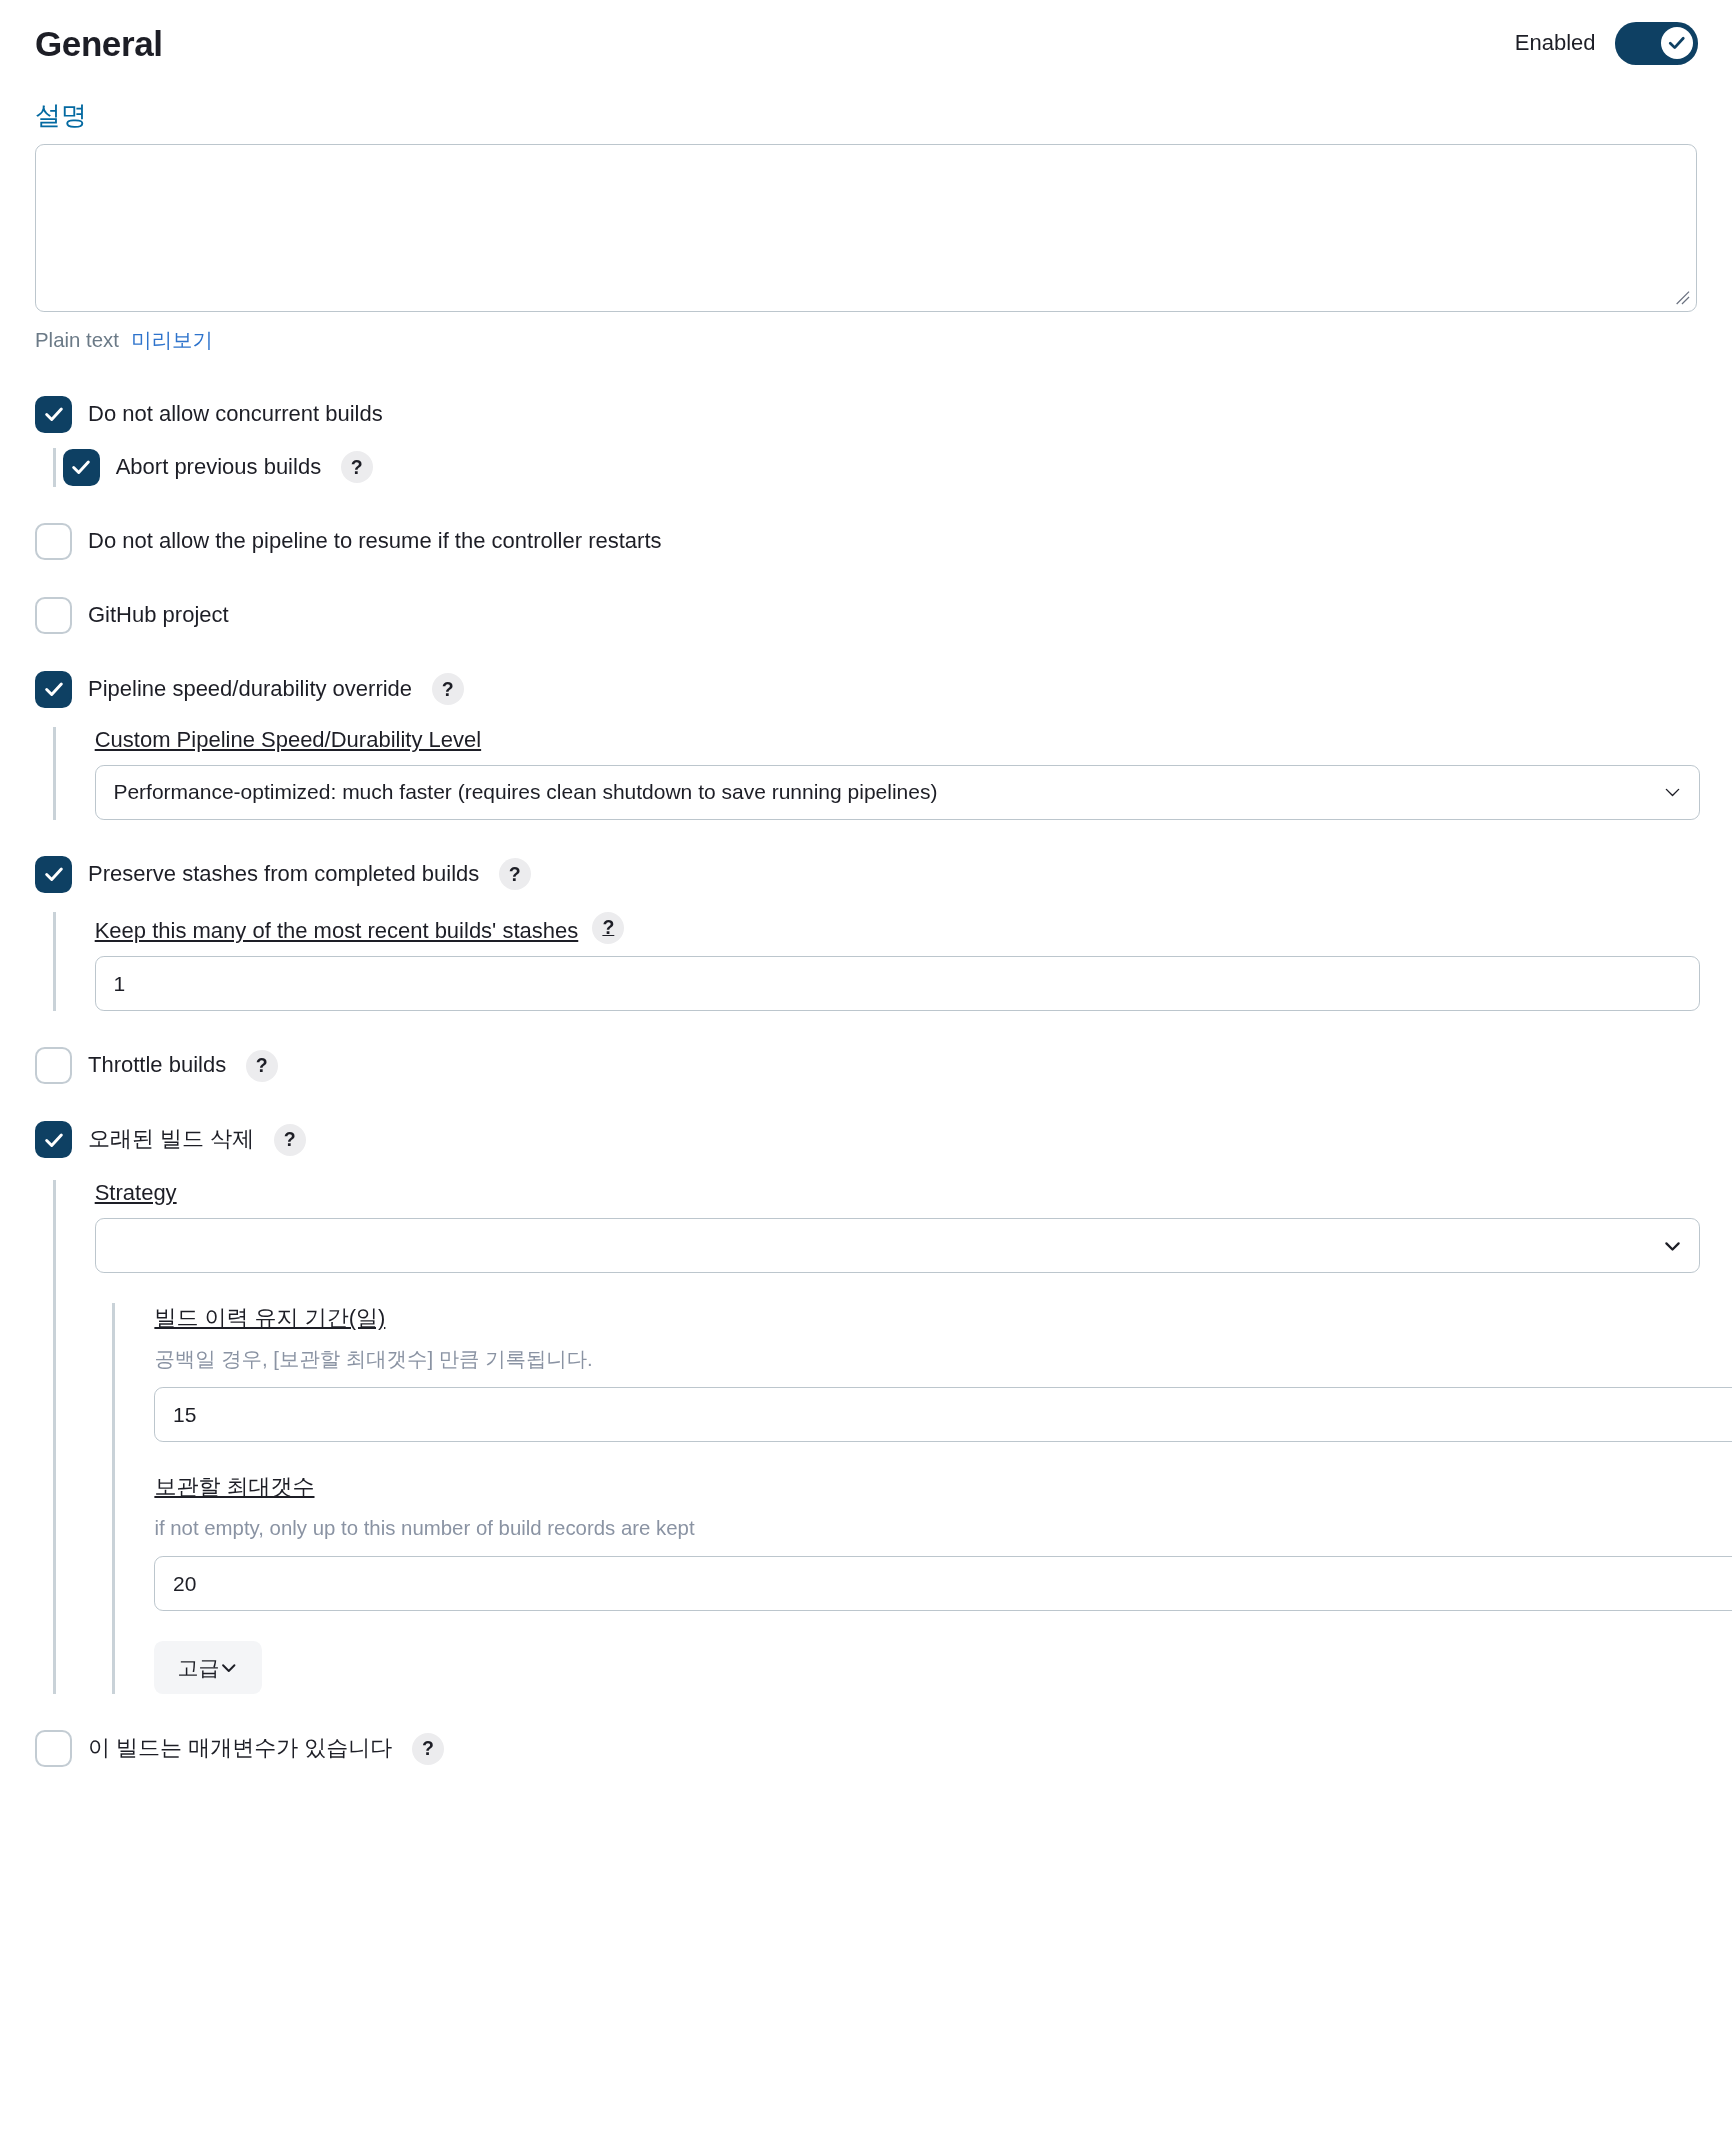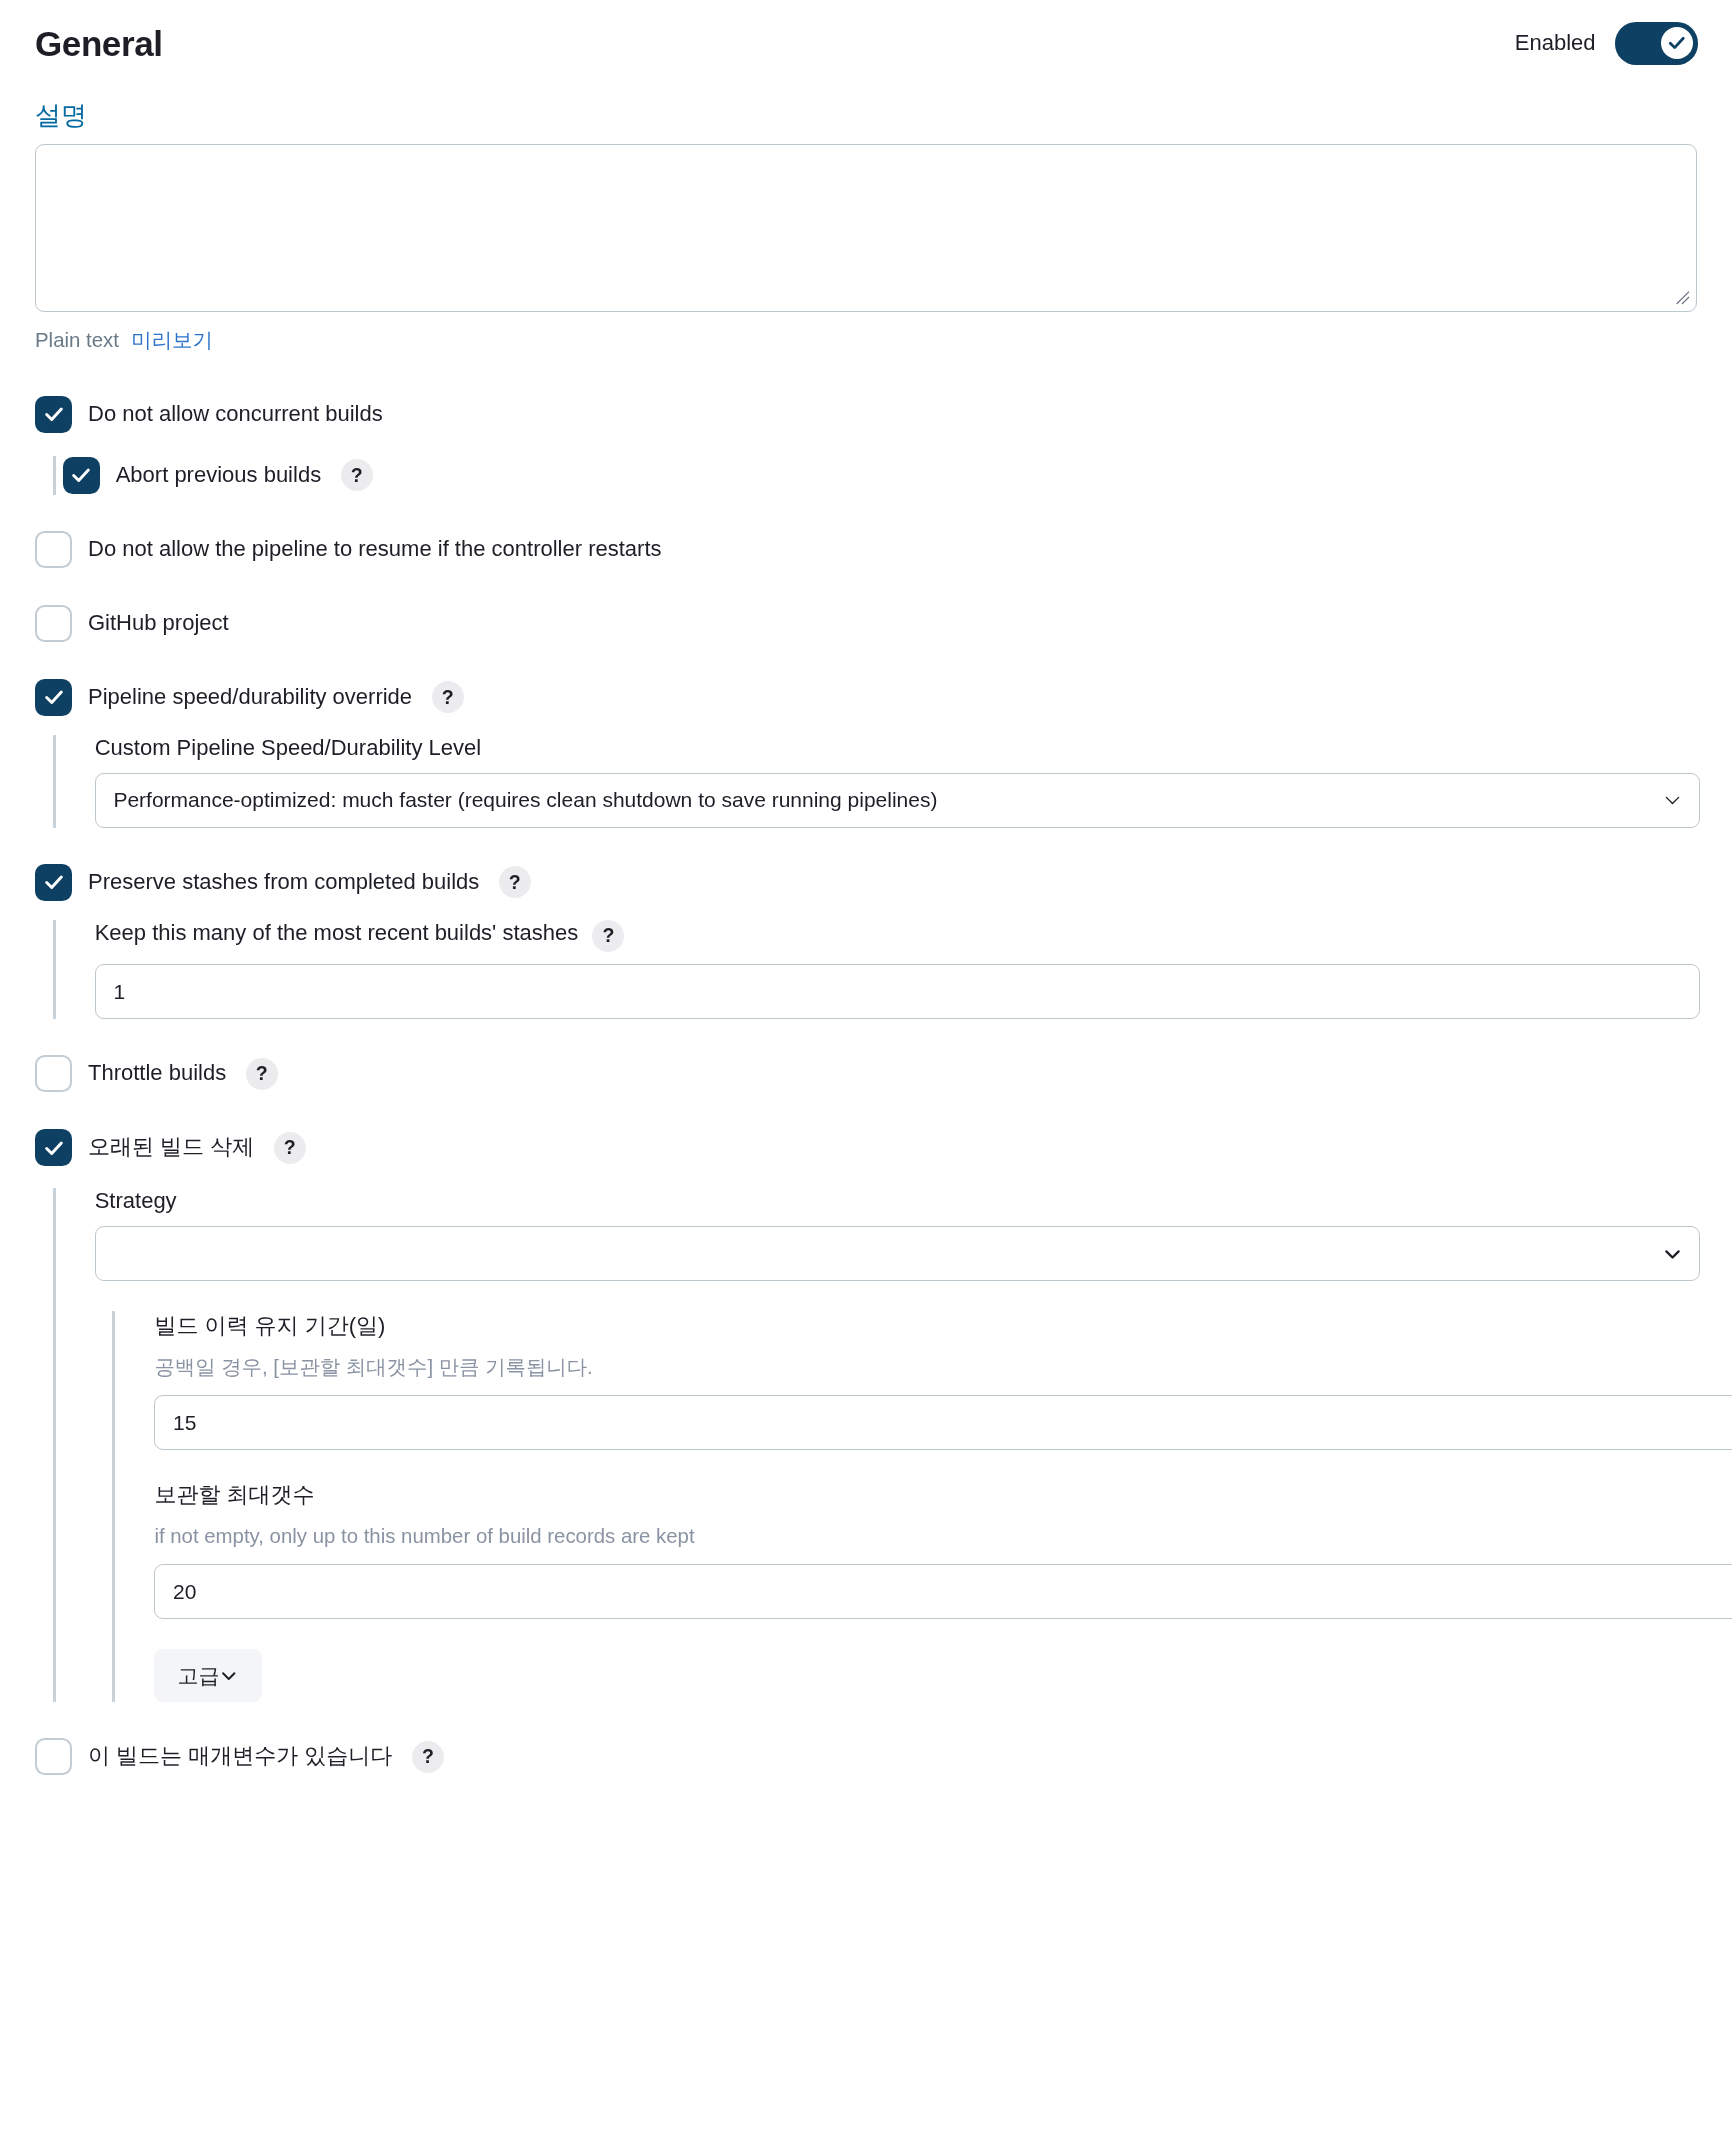--- a/index.html
+++ b/index.html
@@ -163,23 +163,24 @@
   .indent2 {
     margin-left: 17.7px;
     padding-left: 39px;
     border-left: 3.5px solid #c9d2d8;
   }
 
   .sub-label {
     font-size: 22px;
     color: #1d1e26;
     display: flex;
-    align-items: flex-start;
+    align-items: flex-end;
     gap: 10.6px;
     margin-bottom: 12.4px;
+    text-decoration: underline;
   }
   .hint {
     font-size: 20.4px;
     color: #8a93a3;
     margin: 0 0 14px 0;
     line-height: 1.35;
   }
 
   
   .control {
@@ -221,21 +222,21 @@
     background: #f4f5f7;
     border: none;
     border-radius: 8.9px;
     padding: 12.4px 23px;
     font-size: 21px;
     color: #1d1e26;
     cursor: pointer;
     font-family: inherit;
   }
   .adv-btn svg { width: 19.5px; height: 19.5px; display: block; }
-  .mt-16 { margin-top: 22px; padding-left: 7px; }
+  .mt-16 { margin-top: 14px; padding-left: 7px; }
   .mt-20 { margin-top: 17.7px; }
   .mt-24 { margin-top: 21px; }
   .mt-34 { margin-top: 30px; }
   .mt-40 { margin-top: 35px; }
   .mt-46 { margin-top: 41px; }
 </style>
 </head>
 <body>
 
 <div class="page">

